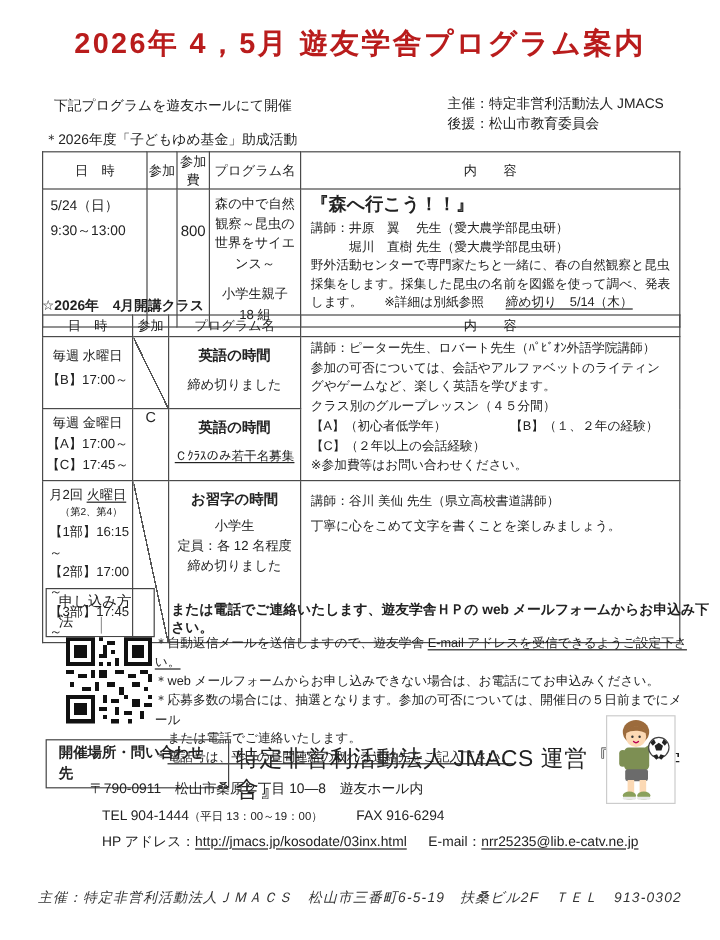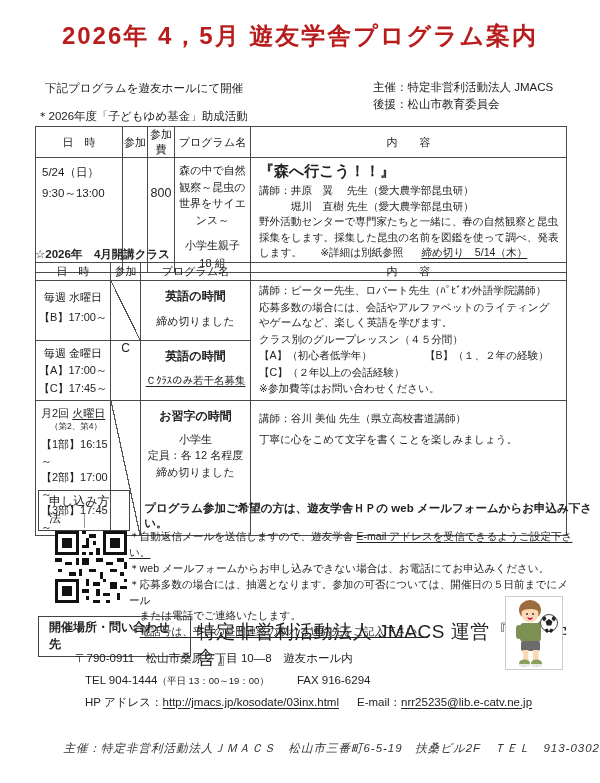--- a/index.html
+++ b/index.html
@@ -51,21 +51,21 @@
   .qr-box { top:531px; left:55px; width:72px; height:72px; }
   .notes { top:529px; left:129px; width:444px; font-size:10.6px; line-height:1.5; }
   .contact-row { top:616px; left:38px; display:flex; align-items:flex-start; }
   .contact-label { font-weight:bold; }
   .contact-org { margin-left:6px; font-size:19px; font-weight:normal; padding-top:3px; letter-spacing:0.5px; }
   .contact-lines { top:648px; left:75px; font-size:11.5px; line-height:1.9; }
   .tel-hours { font-size:9.5px; }
   .sp { display:inline-block; width:28px; }
   .sp2 { display:inline-block; width:18px; }
   .illus-box { top:596px; left:505px; width:58px; height:74px; border:1px solid #ccc; background:#fff; }
-  .footer { top:741px; left:0; width:100%; text-align:right; font-style:italic; font-size:11.5px; letter-spacing:1px; color:#333; }
+  .footer { top:741px; left:0; width:100%; text-align:center; font-style:italic; font-size:11.5px; letter-spacing:1px; color:#333; }
   svg { display:block; }
 </style>
 </head>
 <body>
 
 <div class="abs title">2026年 4，5月 遊友学舎プログラム案内</div>
 
 <div class="abs hall-note">下記プログラムを遊友ホールにて開催</div>
 <div class="abs org-block">
   <div>主催：特定非営利活動法人 JMACS</div>
@@ -131,21 +131,21 @@
 【B】17:00～</td>
     <td class="diag-cell">
           <div class="diag"></div>
         </td>
     <td class="prog2">
       <div class="ttl">英語の時間</div>
       <div class="note">締め切りました</div>
     </td>
     <td class="c-body eng-body" rowspan="2">
       <div>講師：ピーター先生、ロバート先生（ﾊﾟﾋﾞｵﾝ外語学院講師）</div>
-      <div>応募多数の場合には、会話やアルファベットのライティングやゲームなど、楽しく英語を学びます。</div>
+      <div>参加の可否については、会話やアルファベットのライティングやゲームなど、楽しく英語を学びます。</div>
       <div>クラス別のグループレッスン（４５分間）</div>
       <div>【A】（初心者低学年）　　　　　【B】（１、２年の経験）</div>
       <div>【C】（２年以上の会話経験）</div>
       <div>※参加費等はお問い合わせください。</div>
     </td>
   </tr>
   <tr style="height:52px">
     <td class="date2 pl" style="padding-top:4px; line-height:1.55;">毎週 金曜日
 【A】17:00～
 【C】17:45～</td>
@@ -175,21 +175,21 @@
     <td class="c-body" style="padding-top:10px">
       <div style="margin-bottom:5px">講師：谷川 美仙 先生（県立高校書道講師）</div>
       <div>丁寧に心をこめて文字を書くことを楽しみましょう。</div>
     </td>
   </tr>
 </tbody>
   </table>
 
 <div class="abs apply-row">
   <div class="label-box">申し込み方法</div>
-  <div class="apply-instr">プログラム参加ご希望の方は、遊友学舎ＨＰの web メールフォームからお申込み下さい。</div>
+  <div class="apply-instr">または電話でご連絡いたします、遊友学舎ＨＰの web メールフォームからお申込み下さい。</div>
 </div>
 <div class="abs connector"></div>
 
 <div class="abs qr-box">
   <svg width="72" height="72" viewBox="0 0 21 21" shape-rendering="crispEdges">
     <rect x="0" y="0" width="21" height="21" fill="#fff"></rect>
     <g fill="#111">
       <rect x="0" y="0" width="7" height="7"></rect>
         <rect x="14" y="0" width="7" height="7"></rect>
         <rect x="0" y="14" width="7" height="7"></rect>

